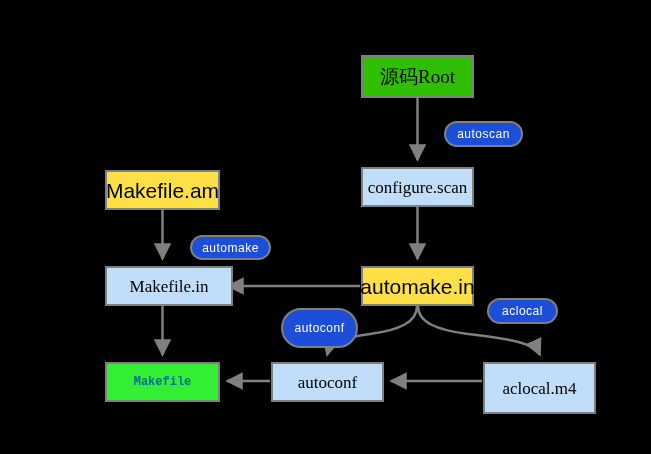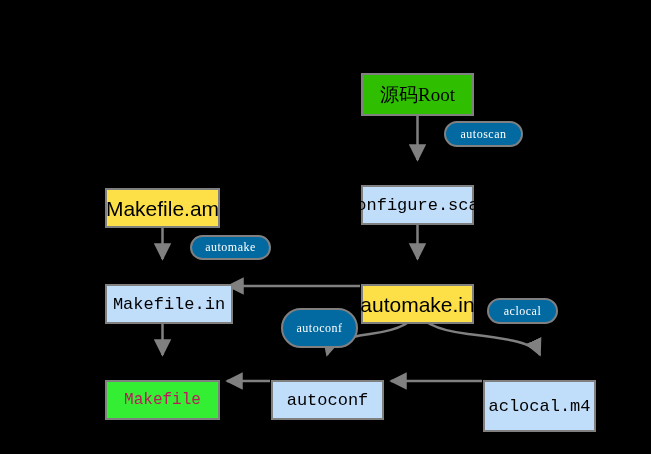--- a/index.html
+++ b/index.html
@@ -18,55 +18,54 @@
   .node {
     position: absolute;
     box-sizing: border-box;
     border: 2px solid #808080;
     display: flex;
     align-items: center;
     justify-content: center;
     text-align: left;
     line-height: 1;
     white-space: nowrap;
-    margin-top: 18px;
   }
   .node.blue {
     background: #c0ddfa;
     color: #000000;
-    font-family: Liberation Mono, monospace;
+    font-family: Liberation Serif, serif;
     font-size: 17px;
   }
   .node.green {
     background: #fde047;
     color: #000000;
     font-family: Liberation Sans, sans-serif;
     font-size: 21px;
   }
   .node.green-serif {
     background: #2fbf00;
     color: #000000;
     font-family: "Liberation Serif", serif;
     font-size: 19px;
   }
   .node.bright-green {
     background: #33ee33;
-    color: #be185d;
+    color: #0369a1;
     font-family: "Liberation Mono", monospace;
-    font-size: 16px;
-    font-weight: normal;
+    font-size: 12px;
+    font-weight: bold;
   }
   .pill {
     position: absolute;
     box-sizing: border-box;
     border: 2px solid #808080;
     border-radius: 999px;
-    background: #0369a1;
+    background: #1d4ed8;
     color: #ffffff;
-    font-family: Liberation Serif, serif;
+    font-family: Liberation Sans, sans-serif;
     font-size: 12px;
     display: flex;
     align-items: center;
     justify-content: center;
     white-space: nowrap;
     letter-spacing: 0.5px;
   }
   #edges {
     position: absolute;
     left: 0;

